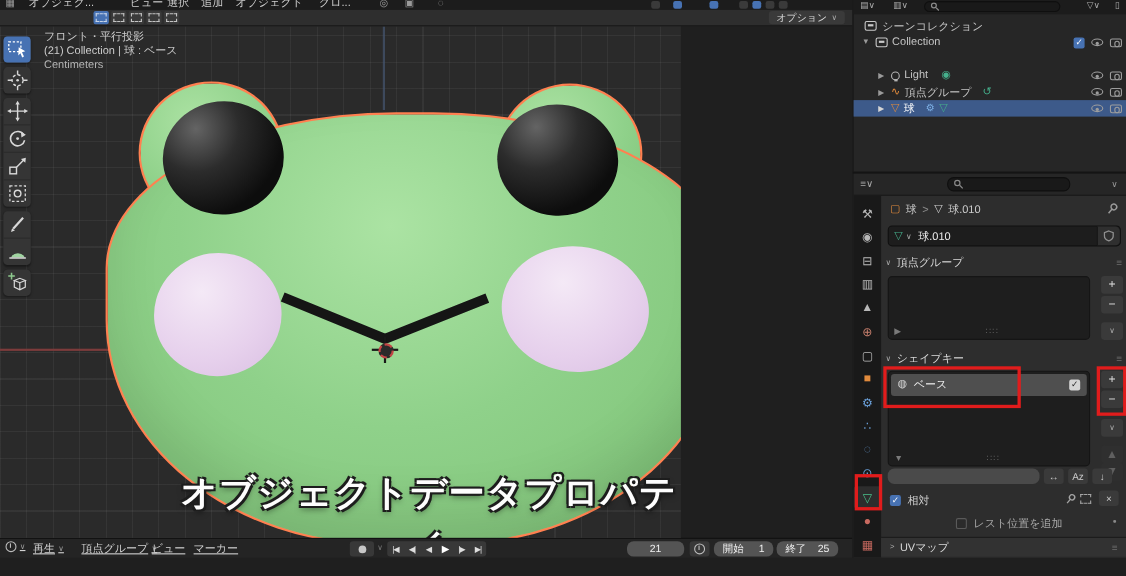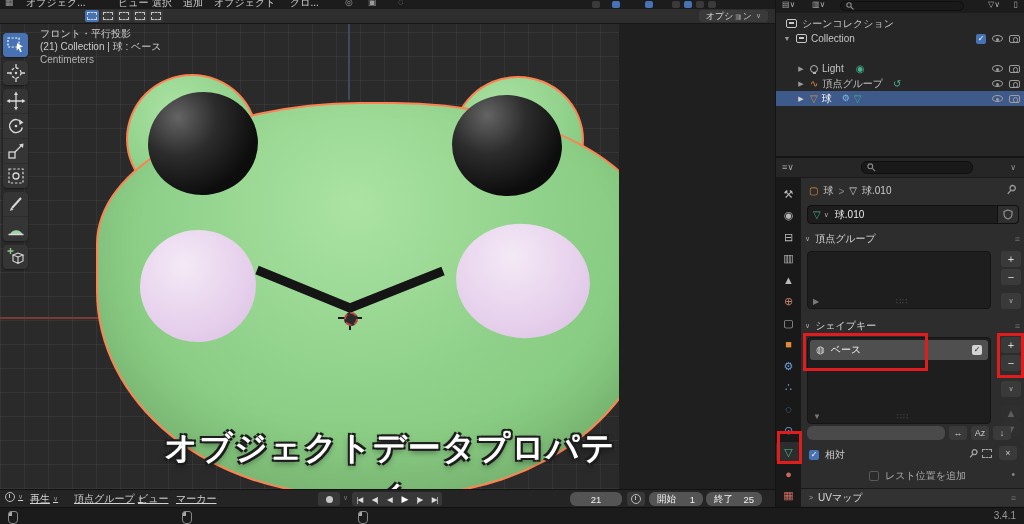--- a/index.html
+++ b/index.html
@@ -361,26 +361,20 @@
     <div class="tl-field" style="left:649px;width:54px">
       <span>開始</span>
       <span>1</span>
     </div>
     <div class="tl-field" style="left:706px;width:56px">
       <span>終了</span>
       <span>25</span>
     </div>
   </div>
 
-  <div class="statusbar">
-    <span class="mouseic" style="left:8px"></span>
-    <span class="mouseic" style="left:182px"></span>
-    <span class="mouseic" style="left:358px"></span>
-    <span class="version">3.4.1</span>
-  </div>
 
   <div class="outliner">
     <div class="ol-header">
       <span style="position:absolute;left:6px;top:0;font-size:8px;color:#aaa">▤∨</span>
       <span style="position:absolute;left:36px;top:0;font-size:8px;color:#aaa">▥∨</span>
       <div class="pill" style="left:64px;top:1px;width:124px;height:10px">
         <svg width="8" height="8">
           <circle cx="3" cy="3" r="2.2" fill="none" stroke="#8a8a8a" stroke-width="1.1"></circle>
           <line x1="5" y1="5" x2="7.5" y2="7.5" stroke="#8a8a8a" stroke-width="1.1"></line>
         </svg>

